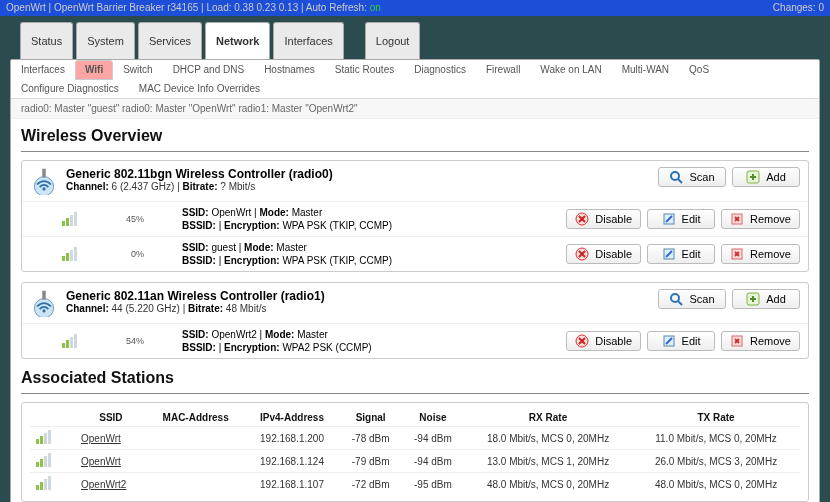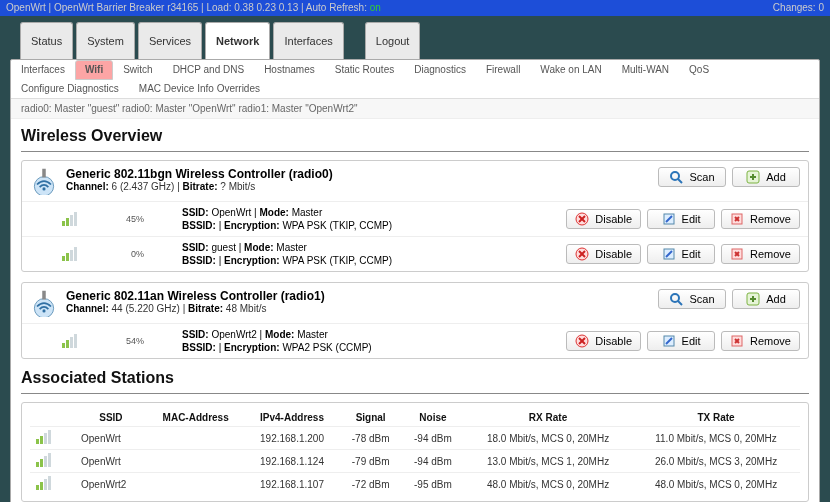--- a/index.html
+++ b/index.html
@@ -27,21 +27,21 @@
 .btn { display: inline-flex; align-items: center; gap: 6px; border: 1px solid #bbb; background: linear-gradient(#fff,#eee); border-radius: 3px; padding: 2px 8px; font-size: 11px; cursor: pointer; min-width: 68px; justify-content: center; }
 .netrow { display: flex; align-items: center; border-top: 1px solid #eee; padding: 4px 8px 4px 40px; position: relative; gap: 32px; }
 .sigicon { width: 20px; height: 14px; margin-right: 4px; flex-shrink: 0; }
 .sigpct { font-size: 9px; color: #555; width: 26px; text-align: right; margin-right: 6px; }
 .netinfo { font-size: 10px; flex: 1; line-height: 13px; }
 .row-actions { display: flex; gap: 6px; margin-left: 37px; }
 .icon16 { width: 14px; height: 14px; display: inline-block; }
 table.assoc { width: 100%; border-collapse: collapse; font-size: 10px; }
 table.assoc th { text-align: center; padding: 3px 6px; font-weight: bold; color: #111; }
 table.assoc td { text-align: center; padding: 3px 6px; border-top: 1px solid #eee; color: #333; }
-table.assoc td.left { text-align: left; }
+table.assoc td.left { text-align: left; text-decoration: underline; }
 .assoc-wrap { border: 1px solid #ccc; border-radius: 3px; padding: 6px 8px; }
 </style>
 </head>
 <body>
 
 <div class="topbar">
   <span><span>OpenWrt | OpenWrt Barrier Breaker r34165 | Load: 0.38 0.23 0.13 | Auto Refresh:</span> <span class="on">on</span></span>
   <span>Changes: 0</span>
 </div>
 

